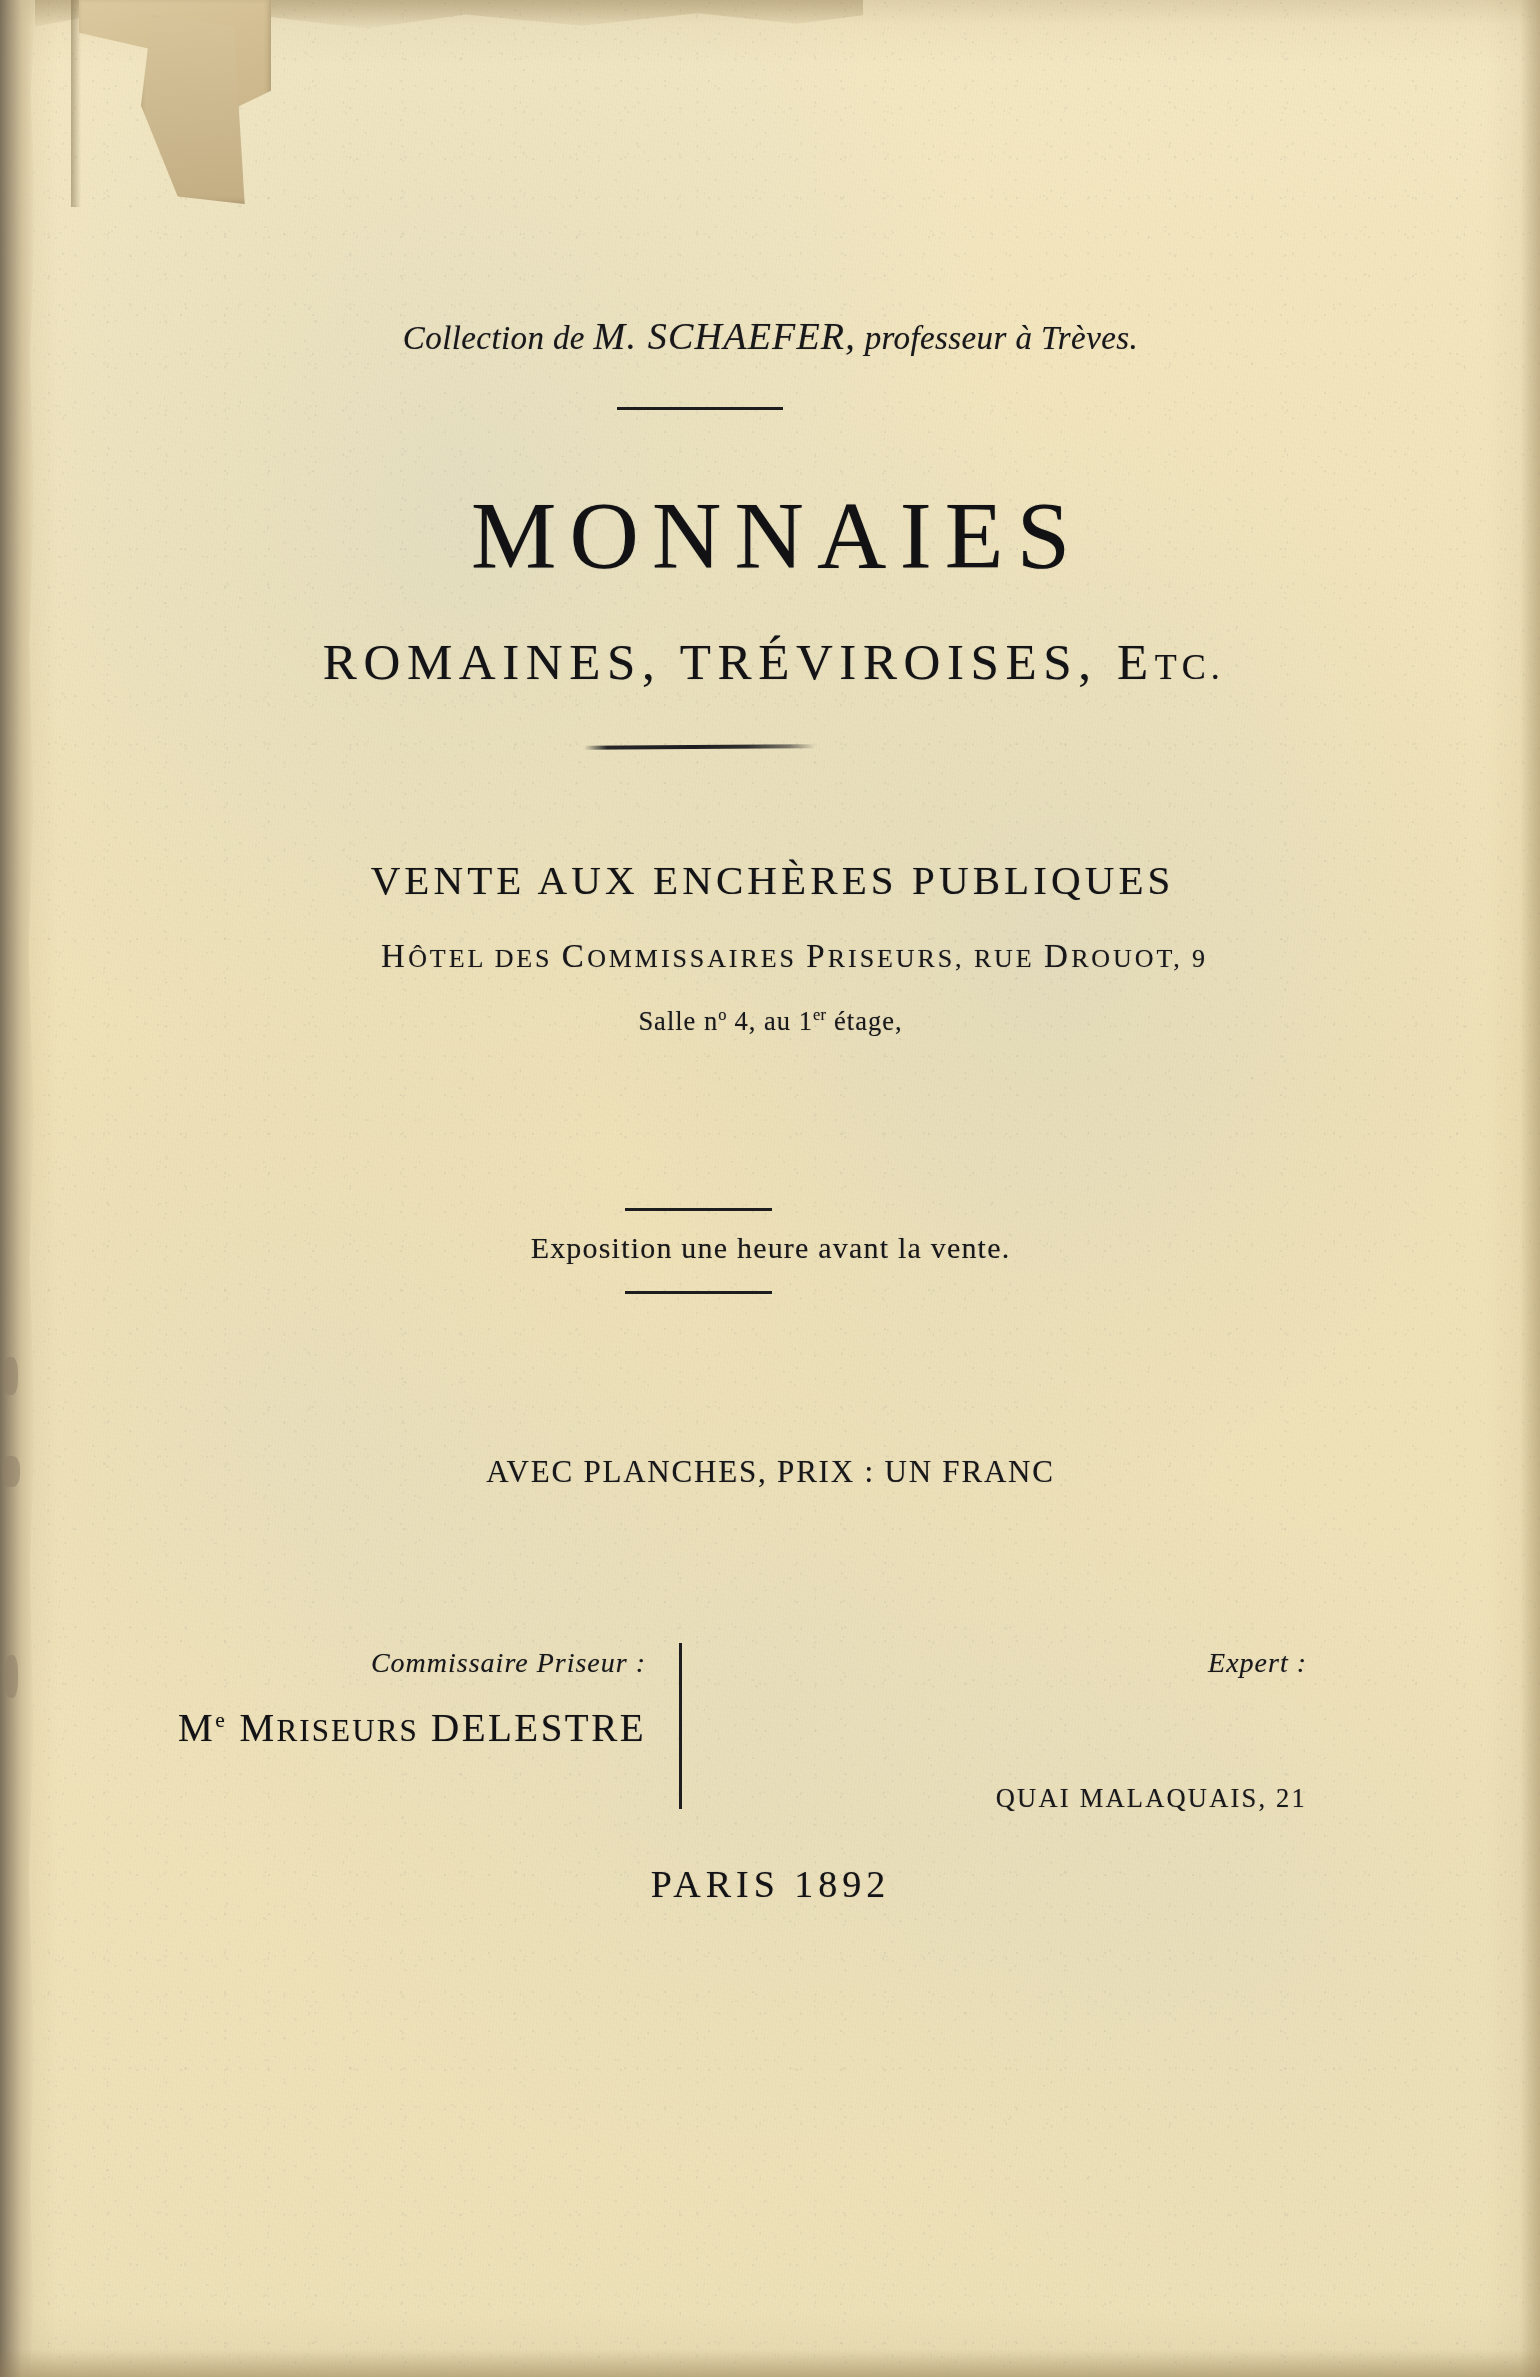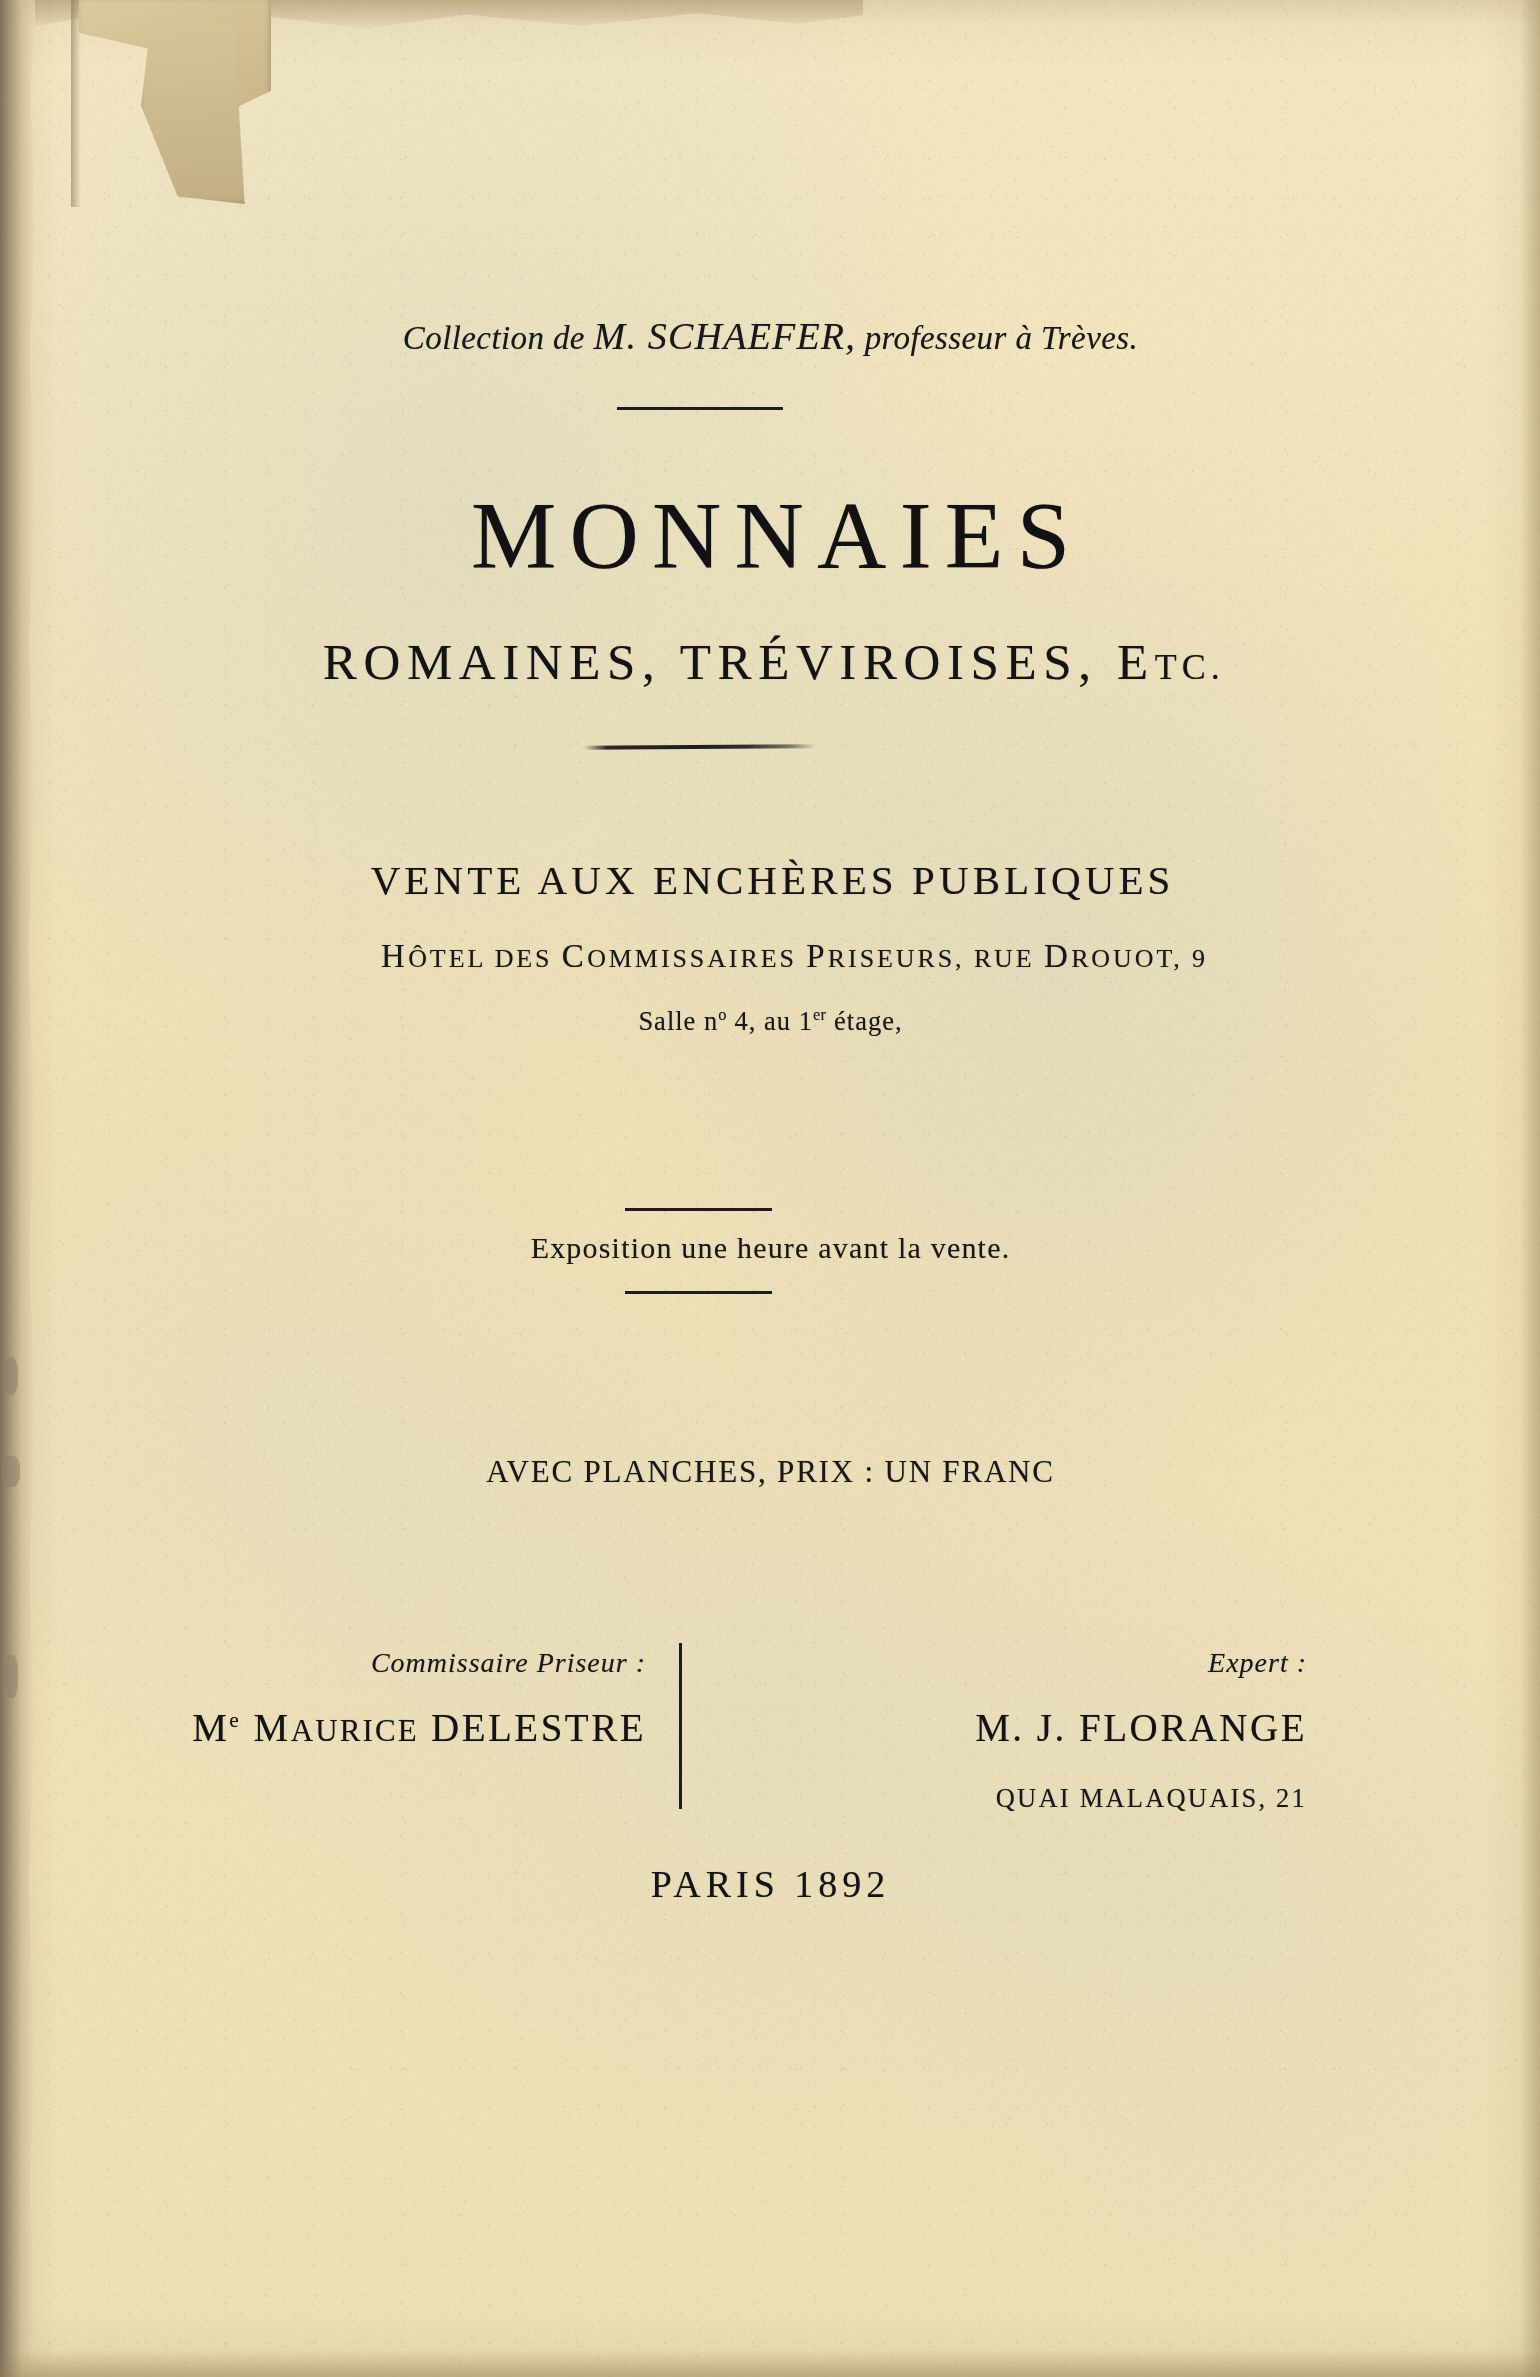--- a/index.html
+++ b/index.html
@@ -276,31 +276,28 @@
     <div class="line expo" style="top:1231px;">Exposition une heure avant la vente.</div>
 
     <div class="rule-plain" style="left:625px;top:1291px;width:147px;"></div>
 
     <div class="line prix" style="top:1454px;">AVEC PLANCHES, PRIX : UN FRANC</div>
 
     <div class="col" style="left:149px;top:1647px;width:497px;">
       <span class="col-role">Commissaire Priseur :</span>
     </div>
     <div class="col" style="left:149px;top:1705px;width:497px;">
-      <span class="col-name"><span>M</span><sup>e</sup> <span>M</span><span class="sc">AURICE</span> <span>DELESTRE</span></span>
+      <span class="col-name"><span>M</span><sup>e</sup> <span>M</span><span class="sc">RISEURS</span> <span>DELESTRE</span></span>
     </div>
 
     <div class="col-divider" style="left:679px;top:1643px;height:166px;"></div>
 
     <div class="col" style="left:728px;top:1647px;width:579px;">
       <span class="col-role">Expert :</span>
     </div>
-    <div class="col" style="left:728px;top:1705px;width:579px;">
-      <span class="col-name">M. J. FLORANGE</span>
-    </div>
     <div class="col" style="left:728px;top:1783px;width:579px;">
       <span class="col-addr">QUAI MALAQUAIS, 21</span>
     </div>
 
     <div class="line imprint" style="top:1862px;">PARIS 1892</div>
 
   </div>
 </div>
 
 

